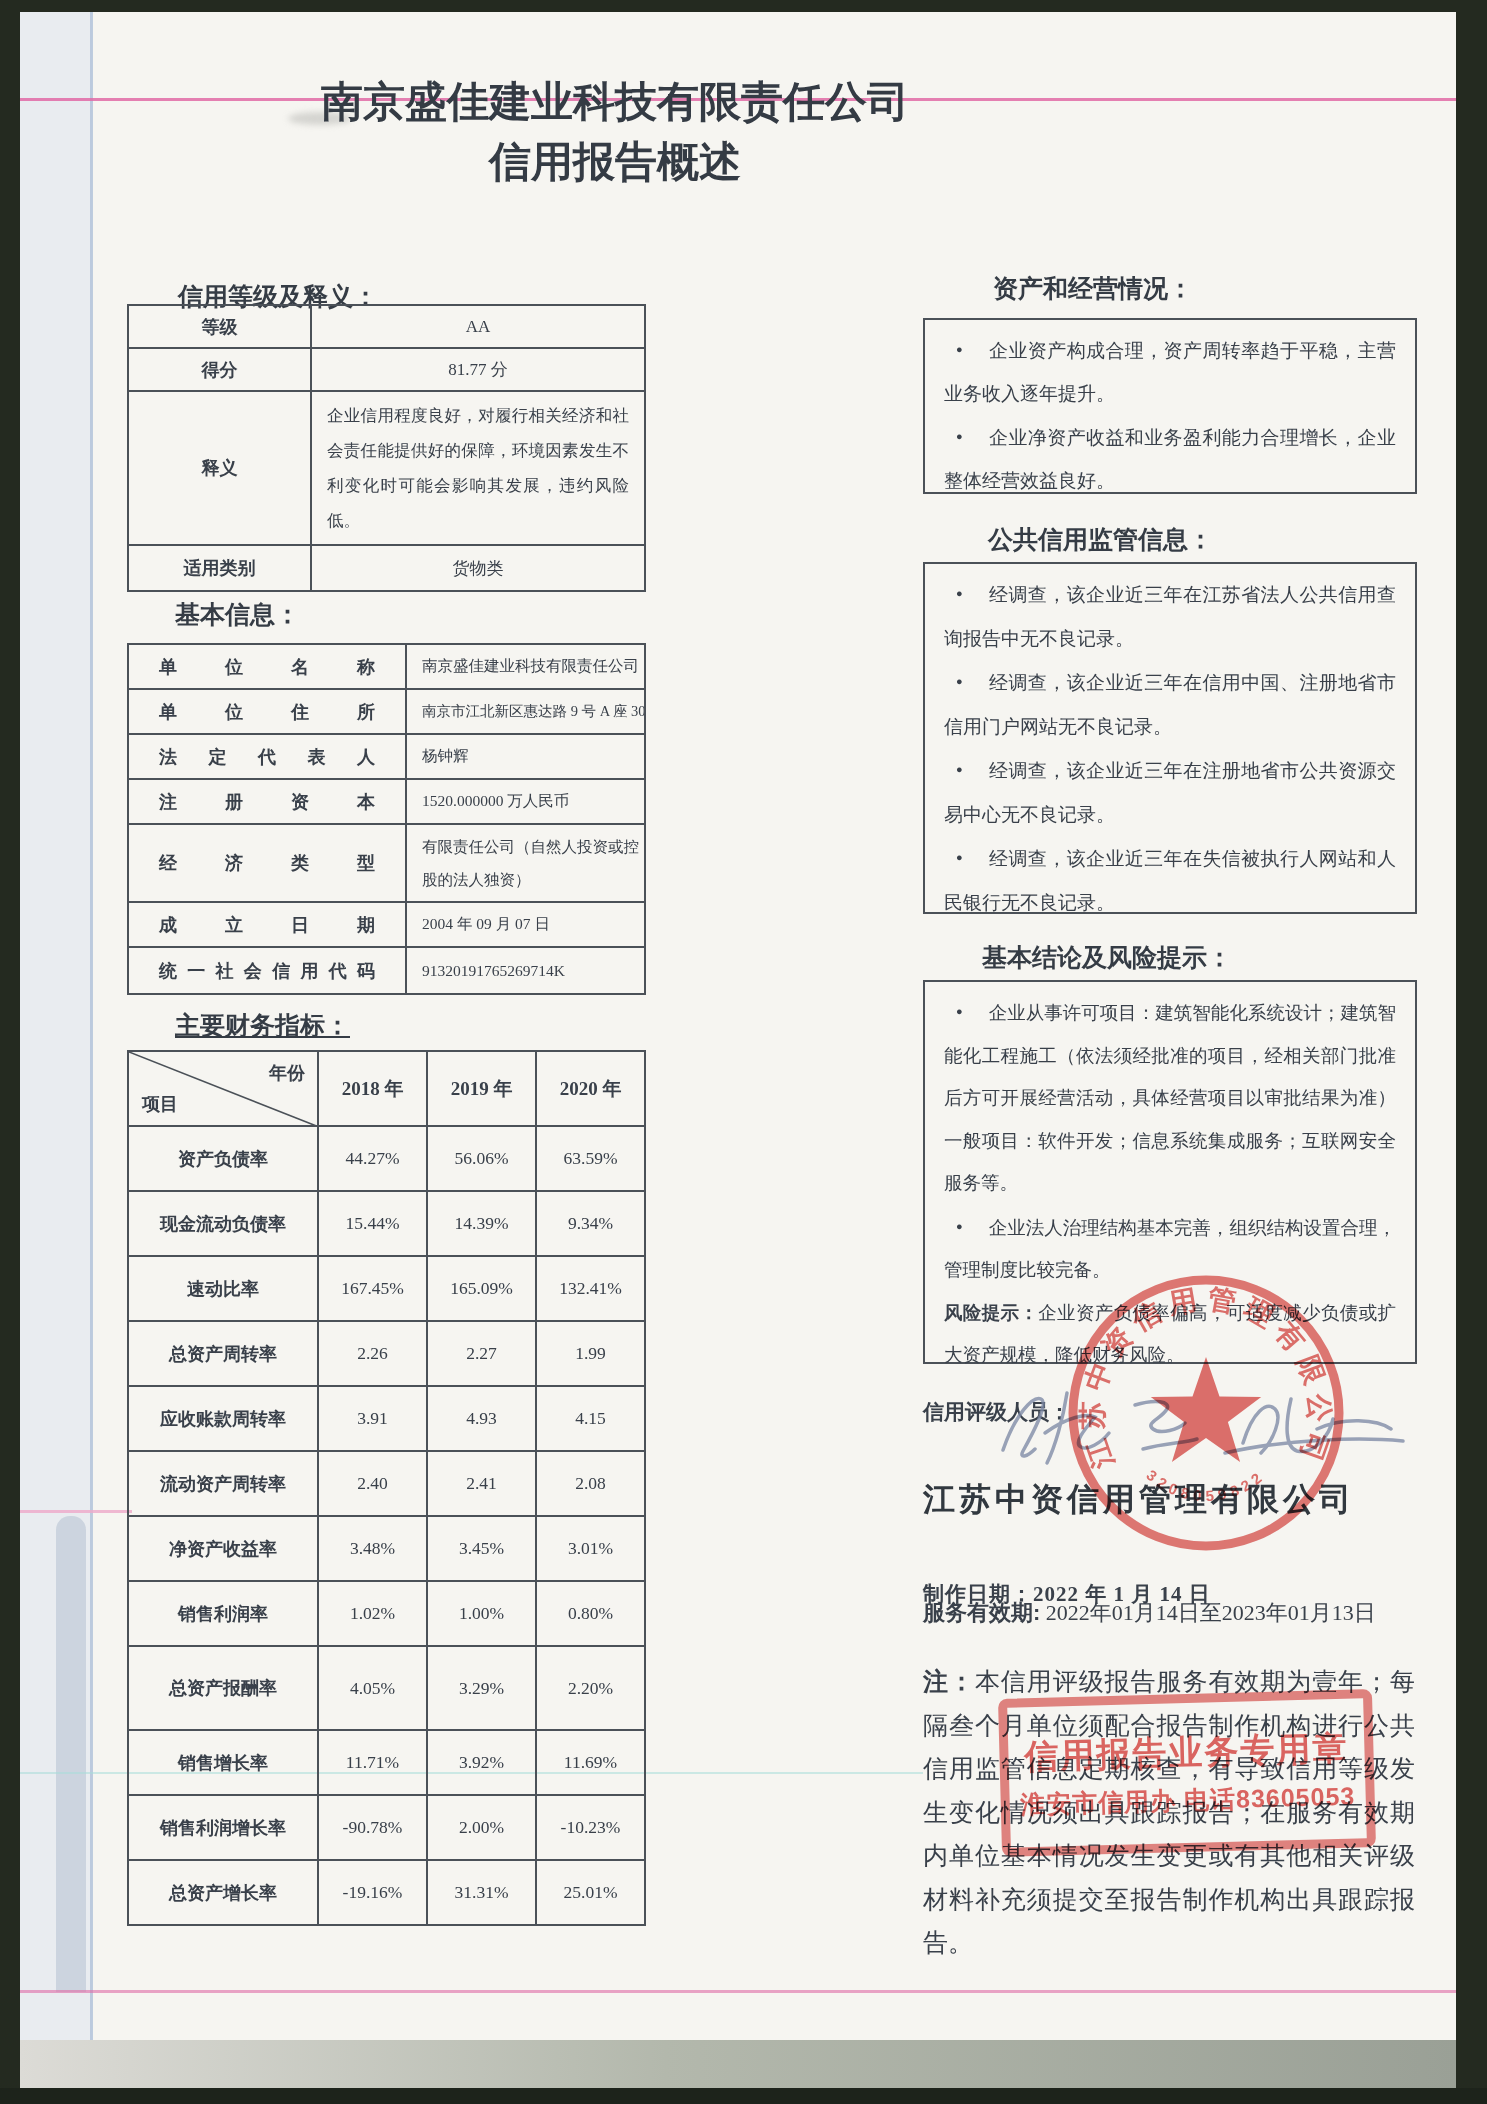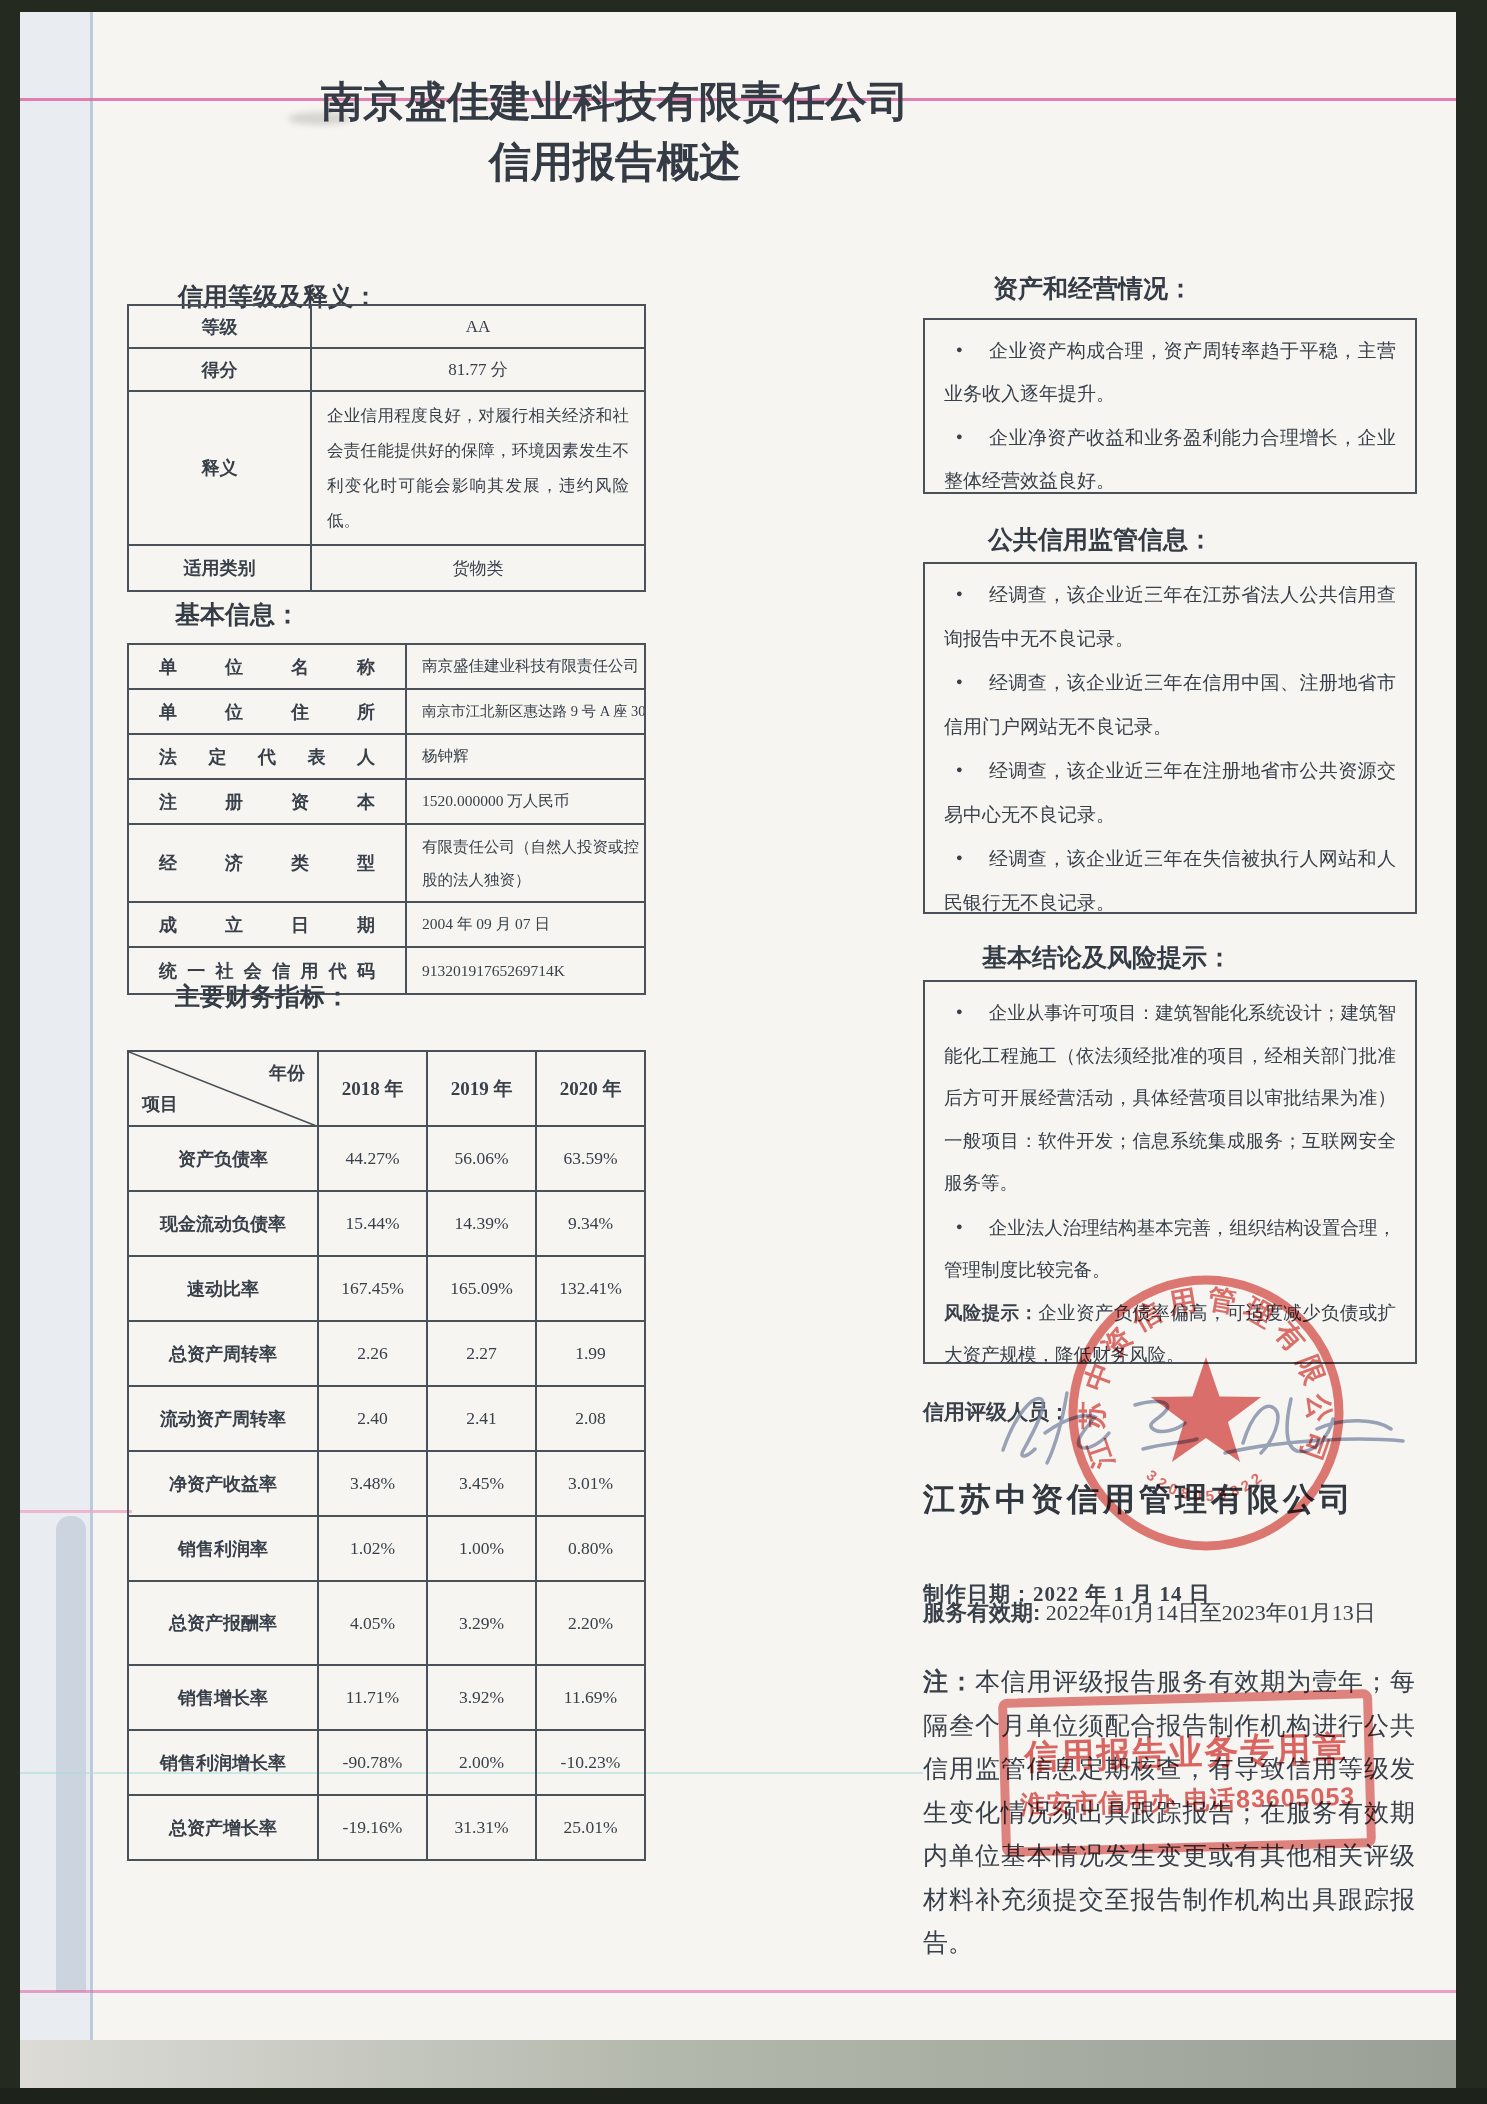--- a/index.html
+++ b/index.html
@@ -157,21 +157,21 @@
       <td class="lbl">成立日期</td>
       <td class="val">2004 年 09 月 07 日</td>
     </tr>
     <tr style="height:47px">
       <td class="lbl">统一社会信用代码</td>
       <td class="val">91320191765269714K</td>
     </tr>
   </tbody>
     </table>
 
-  <div class="abs sec-h" style="left:175px;top:980px;">主要财务指标：</div>
+  <div class="abs sec-h" style="left:175px;top:1009px;text-decoration:underline;">主要财务指标：</div>
 
   <table class="tbl t3">
     <colgroup>
         <col style="width:190px">
         <col style="width:109px">
         <col style="width:109px">
         <col style="width:109px">
       </colgroup>
     <tbody>
         <tr style="height:75px">
@@ -204,20 +204,26 @@
           <td class="val">165.09%</td>
           <td class="val">132.41%</td>
         </tr>
     <tr style="height:65px">
           <td class="lbl">总资产周转率</td>
           <td class="val">2.26</td>
           <td class="val">2.27</td>
           <td class="val">1.99</td>
         </tr>
     <tr style="height:65px">
+          <td class="lbl">应收账款周转率</td>
+          <td class="val">3.91</td>
+          <td class="val">4.93</td>
+          <td class="val">4.15</td>
+        </tr>
+    <tr style="height:65px">
           <td class="lbl">流动资产周转率</td>
           <td class="val">2.40</td>
           <td class="val">2.41</td>
           <td class="val">2.08</td>
         </tr>
     <tr style="height:65px">
           <td class="lbl">净资产收益率</td>
           <td class="val">3.48%</td>
           <td class="val">3.45%</td>
           <td class="val">3.01%</td>

